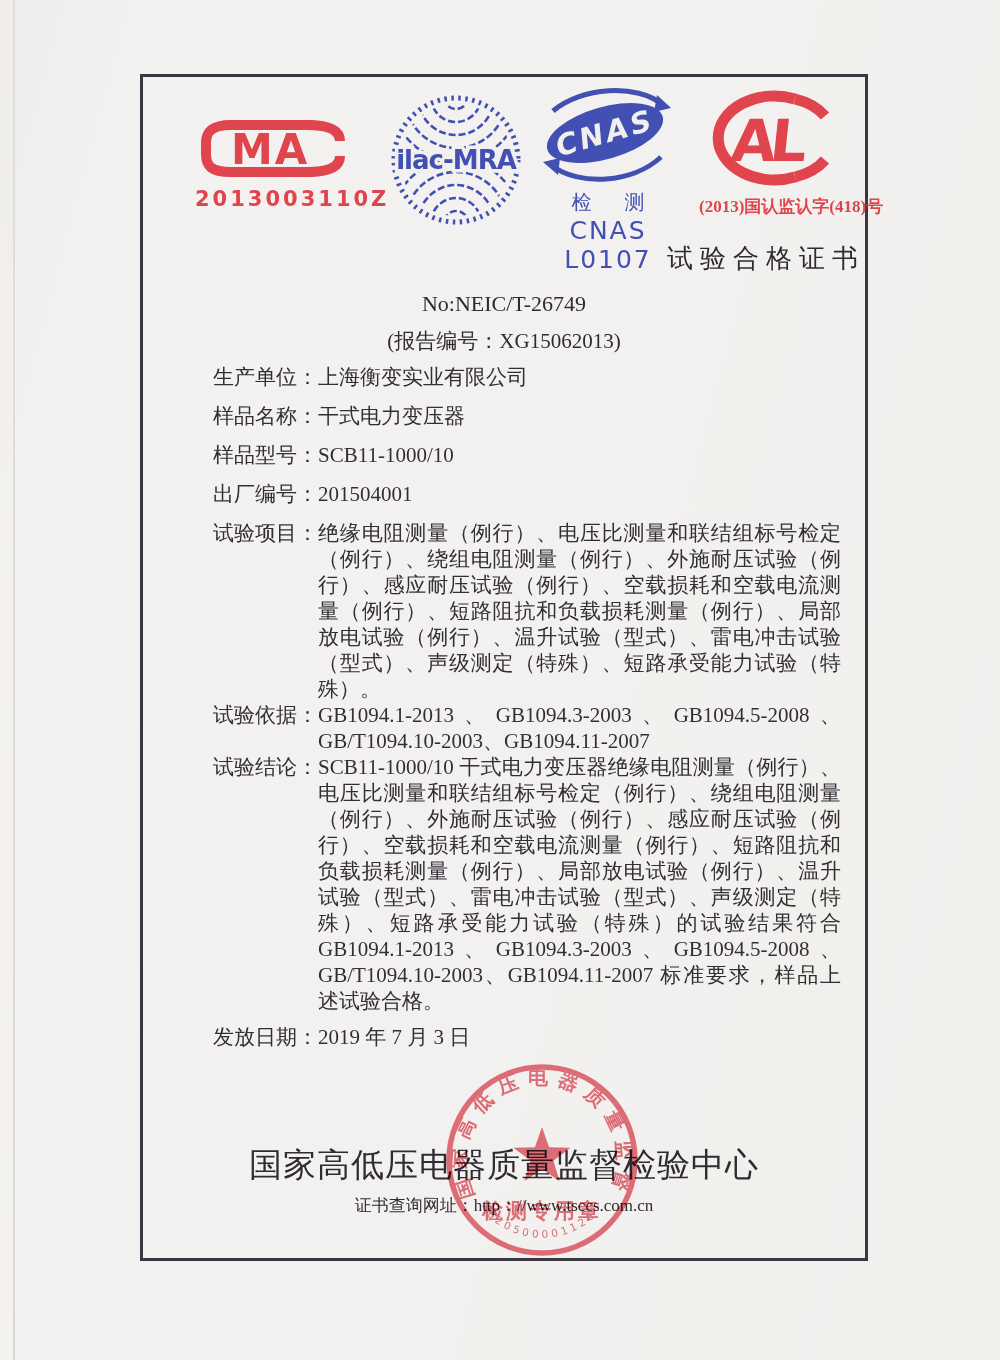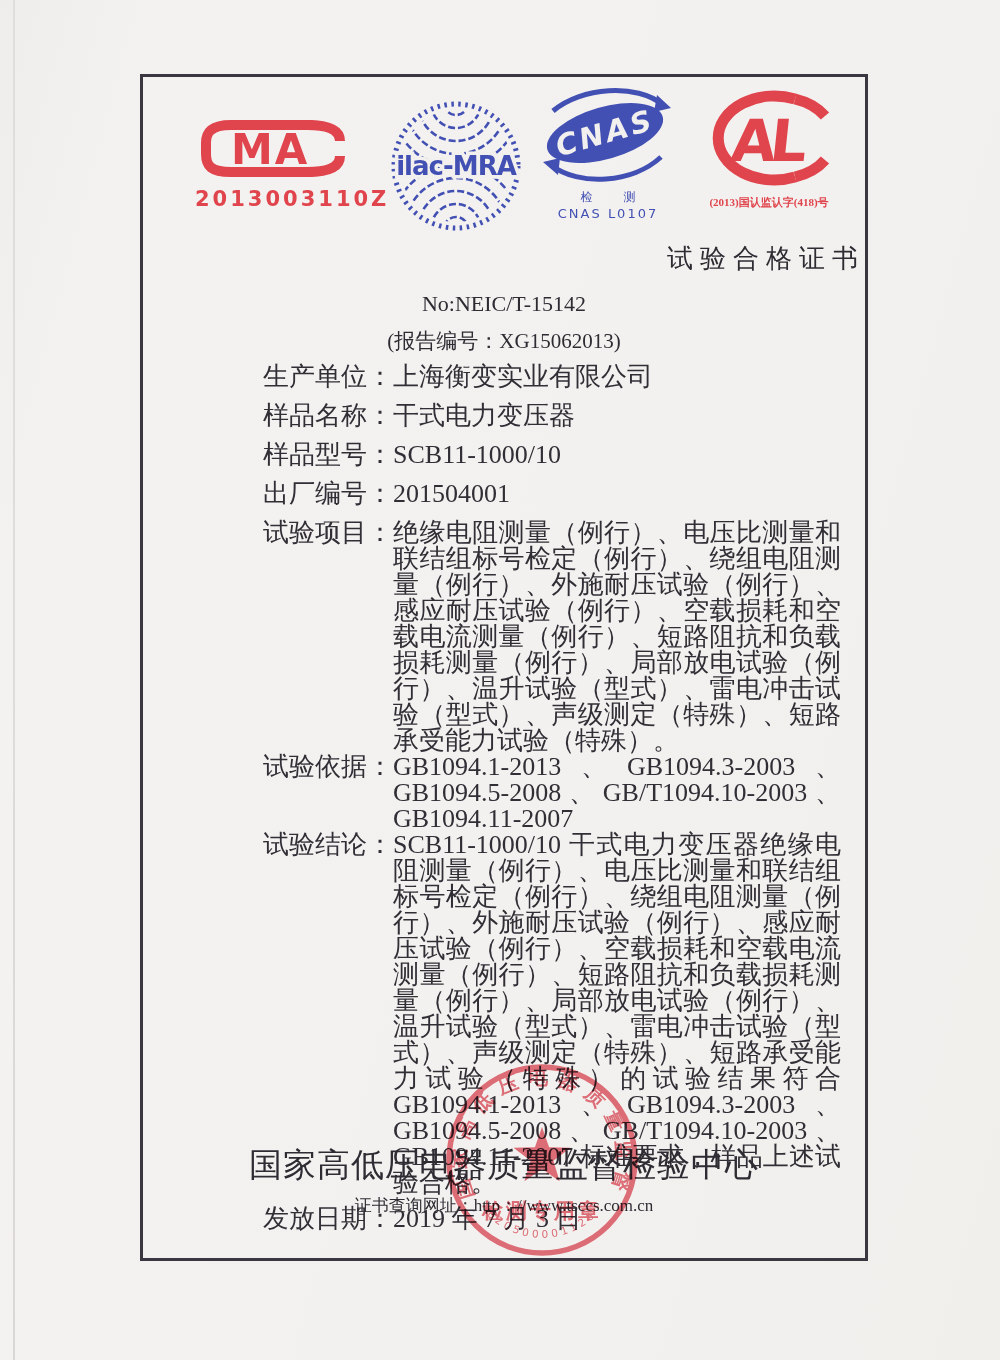--- a/index.html
+++ b/index.html
@@ -19,37 +19,37 @@
   }
   .frame{
     position:absolute;left:140px;top:74px;width:722px;height:1181px;
     border:3px solid #3a3740;
   }
   
   .logo{position:absolute;text-align:center;}
   .logo-cma{left:52px;top:40px;width:156px;}
   .cma-number{margin-top:4px;font-family:"DejaVu Sans","Liberation Sans",sans-serif;
     font-weight:bold;font-size:21px;letter-spacing:3px;color:#e0444c;text-align:right;}
-  .logo-ilac{left:246px;top:22px;width:134px;}
+  .logo-ilac{left:246px;top:16px;width:134px;}
   .logo-cnas{left:390px;top:6px;width:150px;}
-  .cnas-caption-cn{font-size:12px;color:#4250b4;letter-spacing:14px;text-indent:14px;margin-top:-2px;}
+  .cnas-caption-cn{font-size:20px;color:#4250b4;letter-spacing:14px;text-indent:14px;margin-top:-2px;}
   .cnas-caption{font-family:"DejaVu Sans","Liberation Sans",sans-serif;
-    font-size:13px;color:#4250b4;letter-spacing:2px;margin-top:0;}
+    font-size:25px;color:#4250b4;letter-spacing:2px;margin-top:0;}
   .logo-al{left:556px;top:12px;width:140px;}
-  .al-caption{margin-top:4px;font-weight:bold;font-size:11px;color:#e0444c;white-space:nowrap;text-align:center;}
+  .al-caption{margin-top:4px;font-weight:bold;font-size:17px;color:#e0444c;white-space:nowrap;text-align:center;}
   
   .doc-title{position:absolute;left:12px;right:0;top:164px;text-align:right;
     font-size:26px;letter-spacing:7px;color:#2f2b33;}
   .cert-no{position:absolute;left:0;right:0;top:214px;text-align:center;
     font-size:22px;color:#2f2b33;}
   .report-no{position:absolute;left:0;right:0;top:250px;text-align:center;
     font-size:21px;color:#2f2b33;}
   
-  .fields{position:absolute;left:16px;right:0;top:287px;padding:0 24px 0 104px;
-    color:#322e36;font-size:26px;line-height:26px;}
+  .fields{position:absolute;left:0;right:0;top:287px;padding:0 24px 0 70px;
+    color:#322e36;font-size:21px;line-height:26px;}
   .field-row{display:flex;align-items:flex-start;}
   .field-label{flex:0 0 104px;white-space:nowrap;}
   .field-value{flex:1;text-align:justify;}
   .mb{margin-bottom:13px;}
   .date-row{margin-top:10px;}
   
   .footer{position:absolute;left:0;right:0;top:1066px;text-align:center;color:#2f2b33;}
   .org-name{font-size:33px;letter-spacing:1px;}
   .query-url{margin-top:6px;font-size:17px;}
   
@@ -119,21 +119,21 @@
       <svg width="140" height="98" viewBox="0 0 140 98">
         <path d="M 96 10 A 56 42 0 1 0 96 88" fill="none" stroke="#e0444c" stroke-width="11"></path>
         <path d="M 96 10 A 56 42 0 0 1 126 27" fill="none" stroke="#e0444c" stroke-width="11"></path>
         <path d="M 96 88 A 56 42 0 0 0 126 71" fill="none" stroke="#e0444c" stroke-width="11"></path>
         <text class="latin" x="38" y="72" font-size="58" font-weight="bold" fill="#e0444c" letter-spacing="-6" transform="skewX(-6)">AL</text>
       </svg>
       <div class="al-caption">(2013)国认监认字(418)号</div>
     </div>
 
     <div class="doc-title">试验合格证书</div>
-    <div class="cert-no">No:NEIC/T-15142</div>
+    <div class="cert-no">No:NEIC/T-26749</div>
     <div class="report-no">(报告编号：XG15062013)</div>
 
     <div class="fields">
       <div class="field-row mb">
         <span class="field-label">生产单位：</span>
         <span class="field-value">上海衡变实业有限公司</span>
       </div>
       <div class="field-row mb">
         <span class="field-label">样品名称：</span>
         <span class="field-value">干式电力变压器</span>

